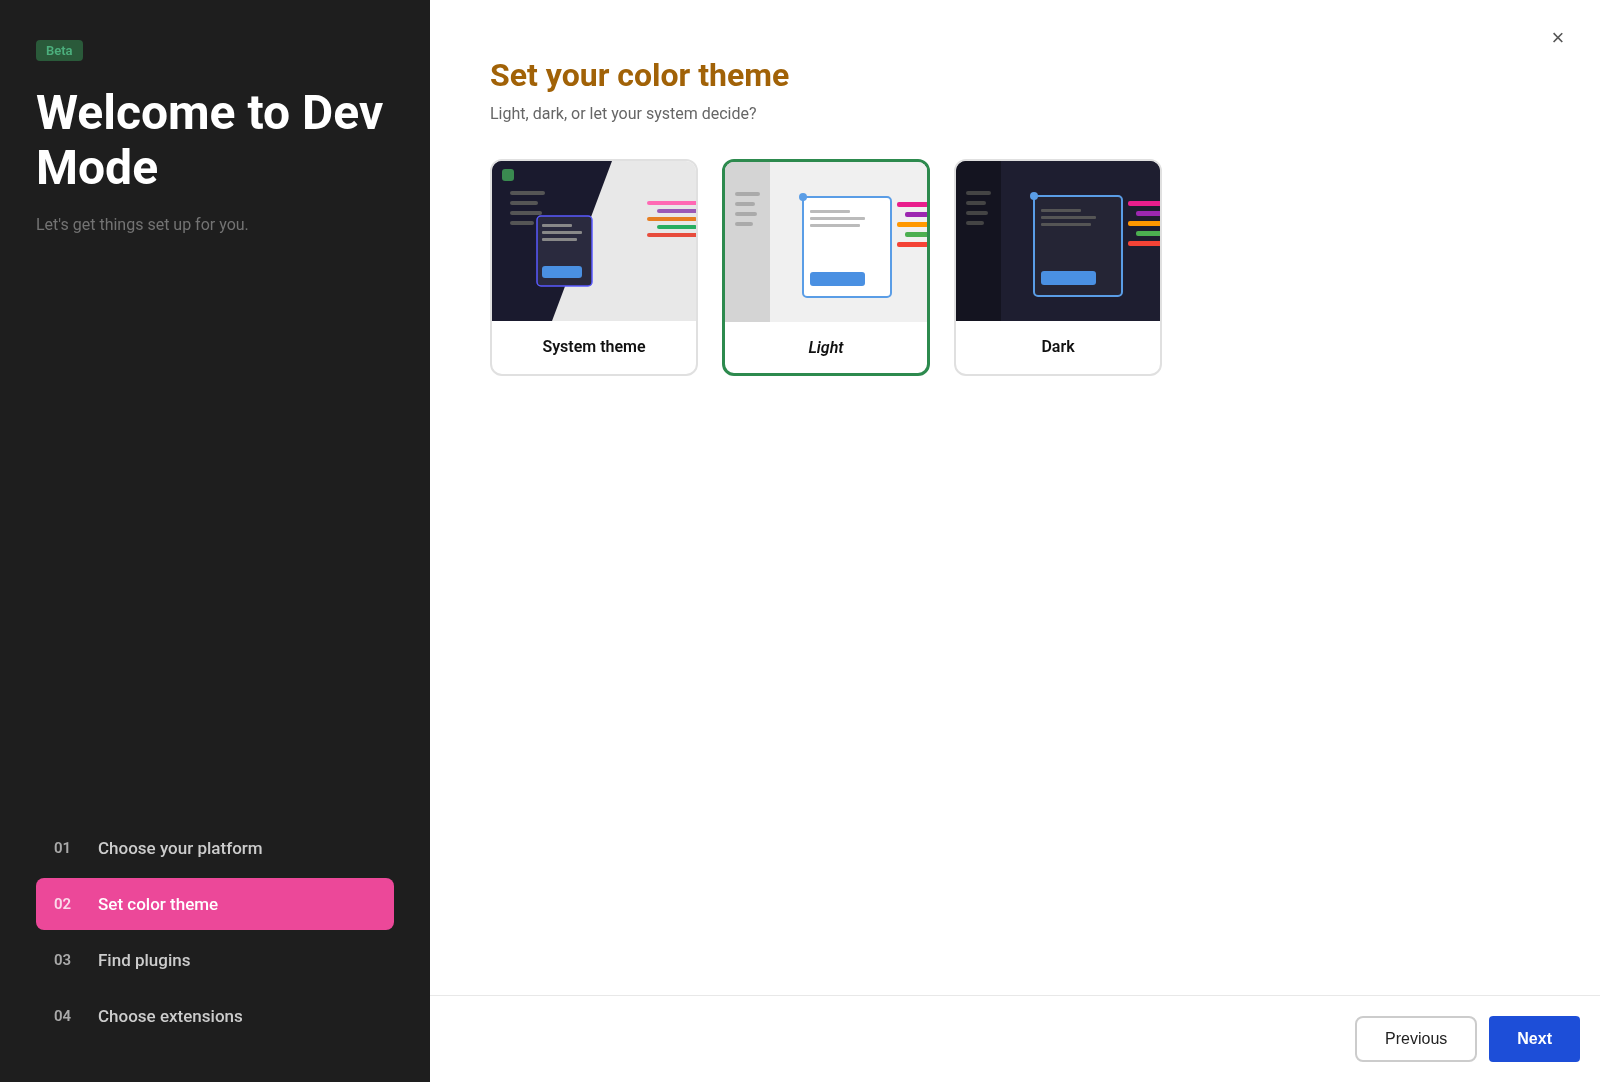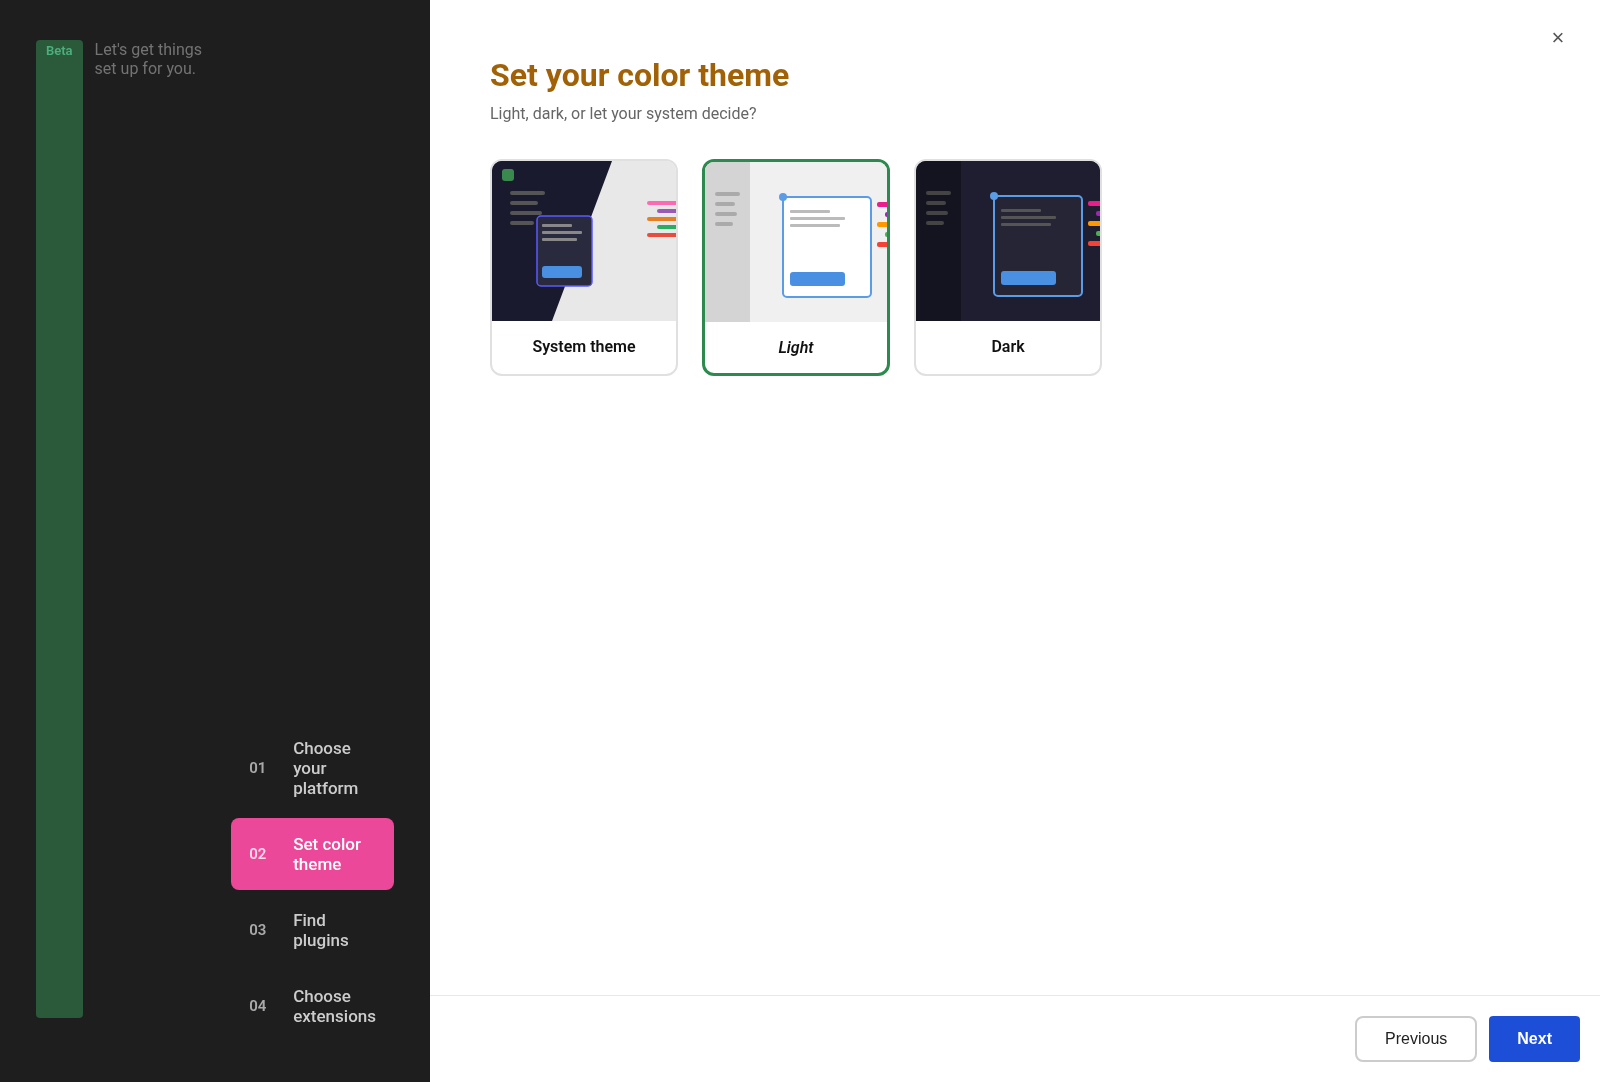--- a/index.html
+++ b/index.html
@@ -12,24 +12,23 @@
       overflow: hidden;
     }
 
     
     .left-panel {
       width: 430px;
       min-width: 430px;
       background: #1e1e1e;
       color: #fff;
       display: flex;
-      flex-direction: row;
+      flex-direction: column;
       padding: 40px 36px;
       position: relative;
-      gap: 12px;
     }
 
     .beta-badge {
       display: inline-block;
       background: #2a5a3a;
       color: #4caf7d;
       font-size: 13px;
       font-weight: 600;
       padding: 3px 10px;
       border-radius: 4px;
@@ -131,21 +130,21 @@
       margin-bottom: 36px;
     }
 
     .theme-options {
       display: flex;
       gap: 24px;
       flex-wrap: wrap;
     }
 
     .theme-card {
-      width: 188px;
+      width: 208px;
       border: 2px solid #e0e0e0;
       border-radius: 12px;
       overflow: hidden;
       cursor: pointer;
       background: #fff;
       transition: border-color 0.15s;
     }
 
     .theme-card.selected {
       border-color: #2d8a4e;
@@ -196,20 +195,21 @@
       color: #fff;
       border-radius: 4px;
       cursor: pointer;
     }
   </style>
 </head>
 <body>
 
 <div class="left-panel">
   <span class="beta-badge">Beta</span>
+  <h1 class="welcome-title">Welcome to Dev Mode</h1>
   <p class="welcome-subtitle">Let's get things set up for you.</p>
 
   <div class="steps-list">
 
   <div class="step-item">
       <span class="step-number">01</span>
       <span class="step-label">Choose your platform</span>
     </div>
       <div class="step-item active">
       <span class="step-number">02</span>

